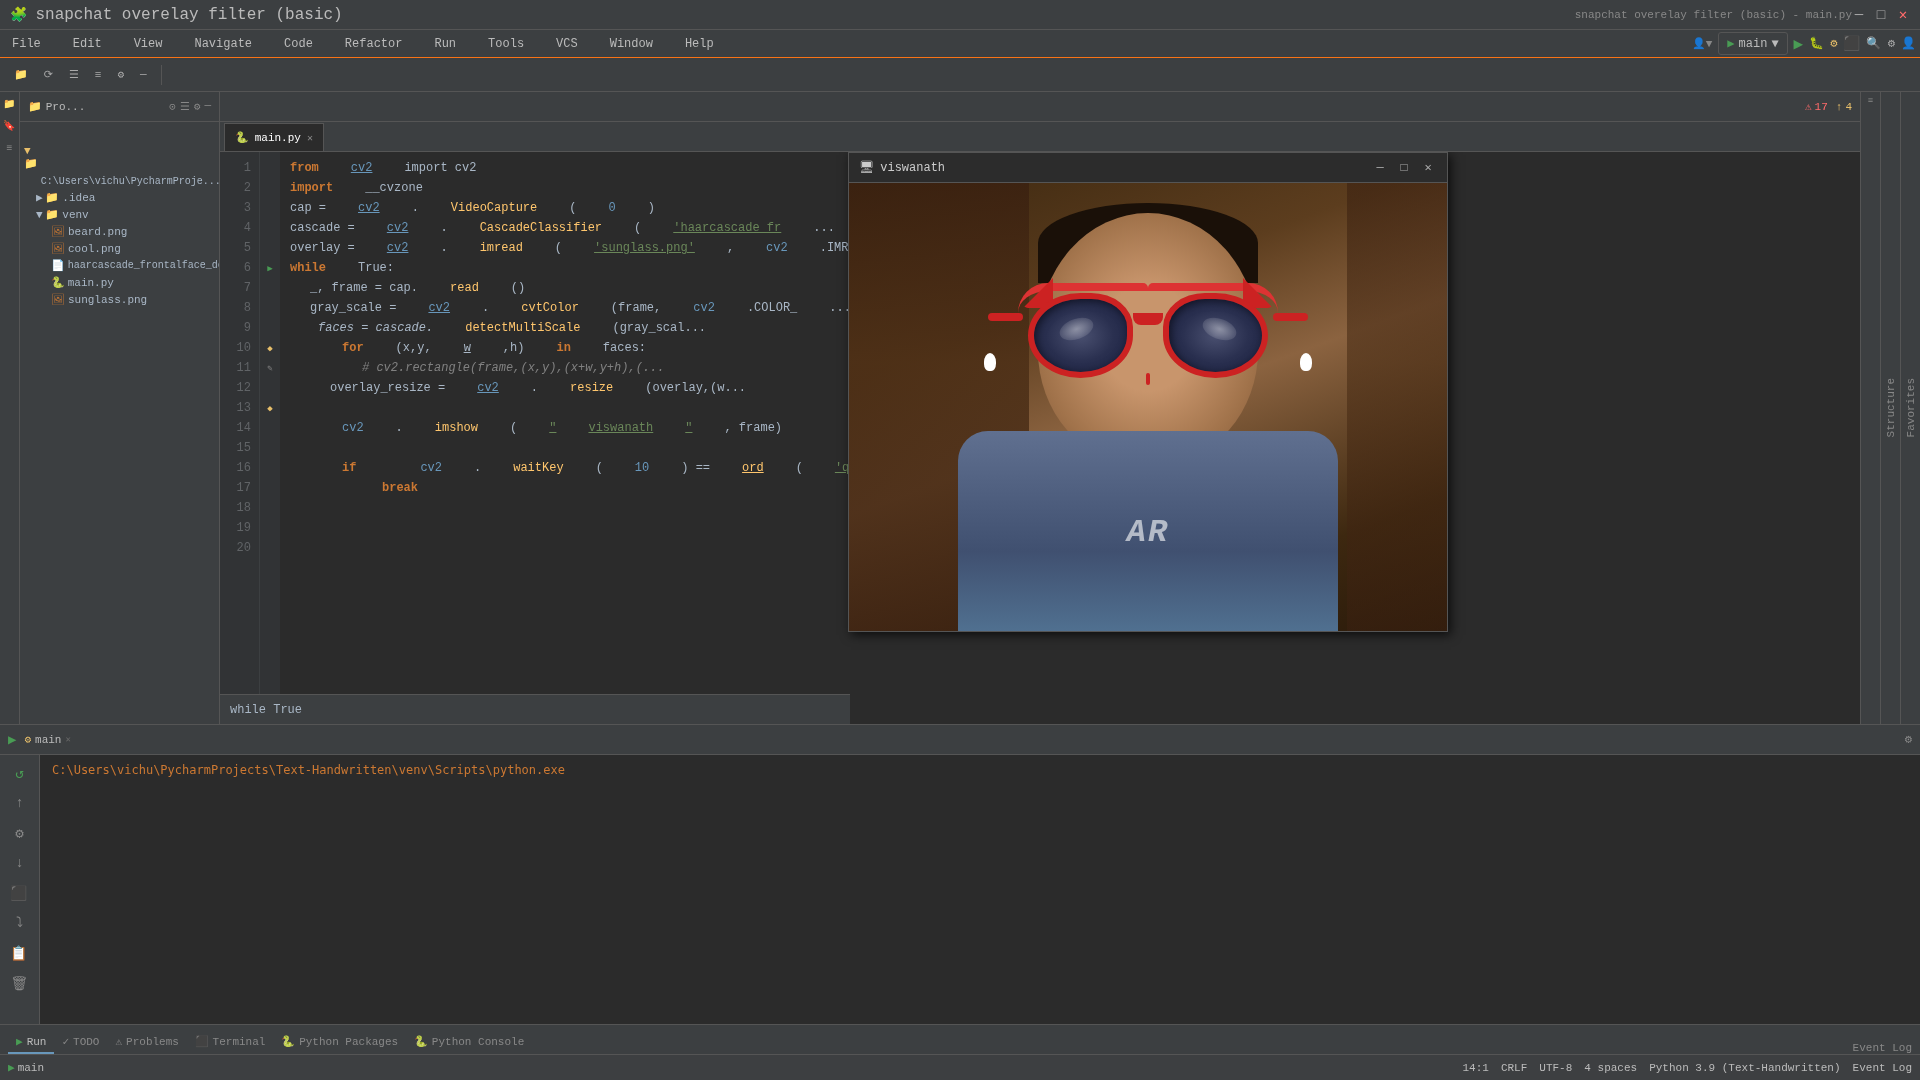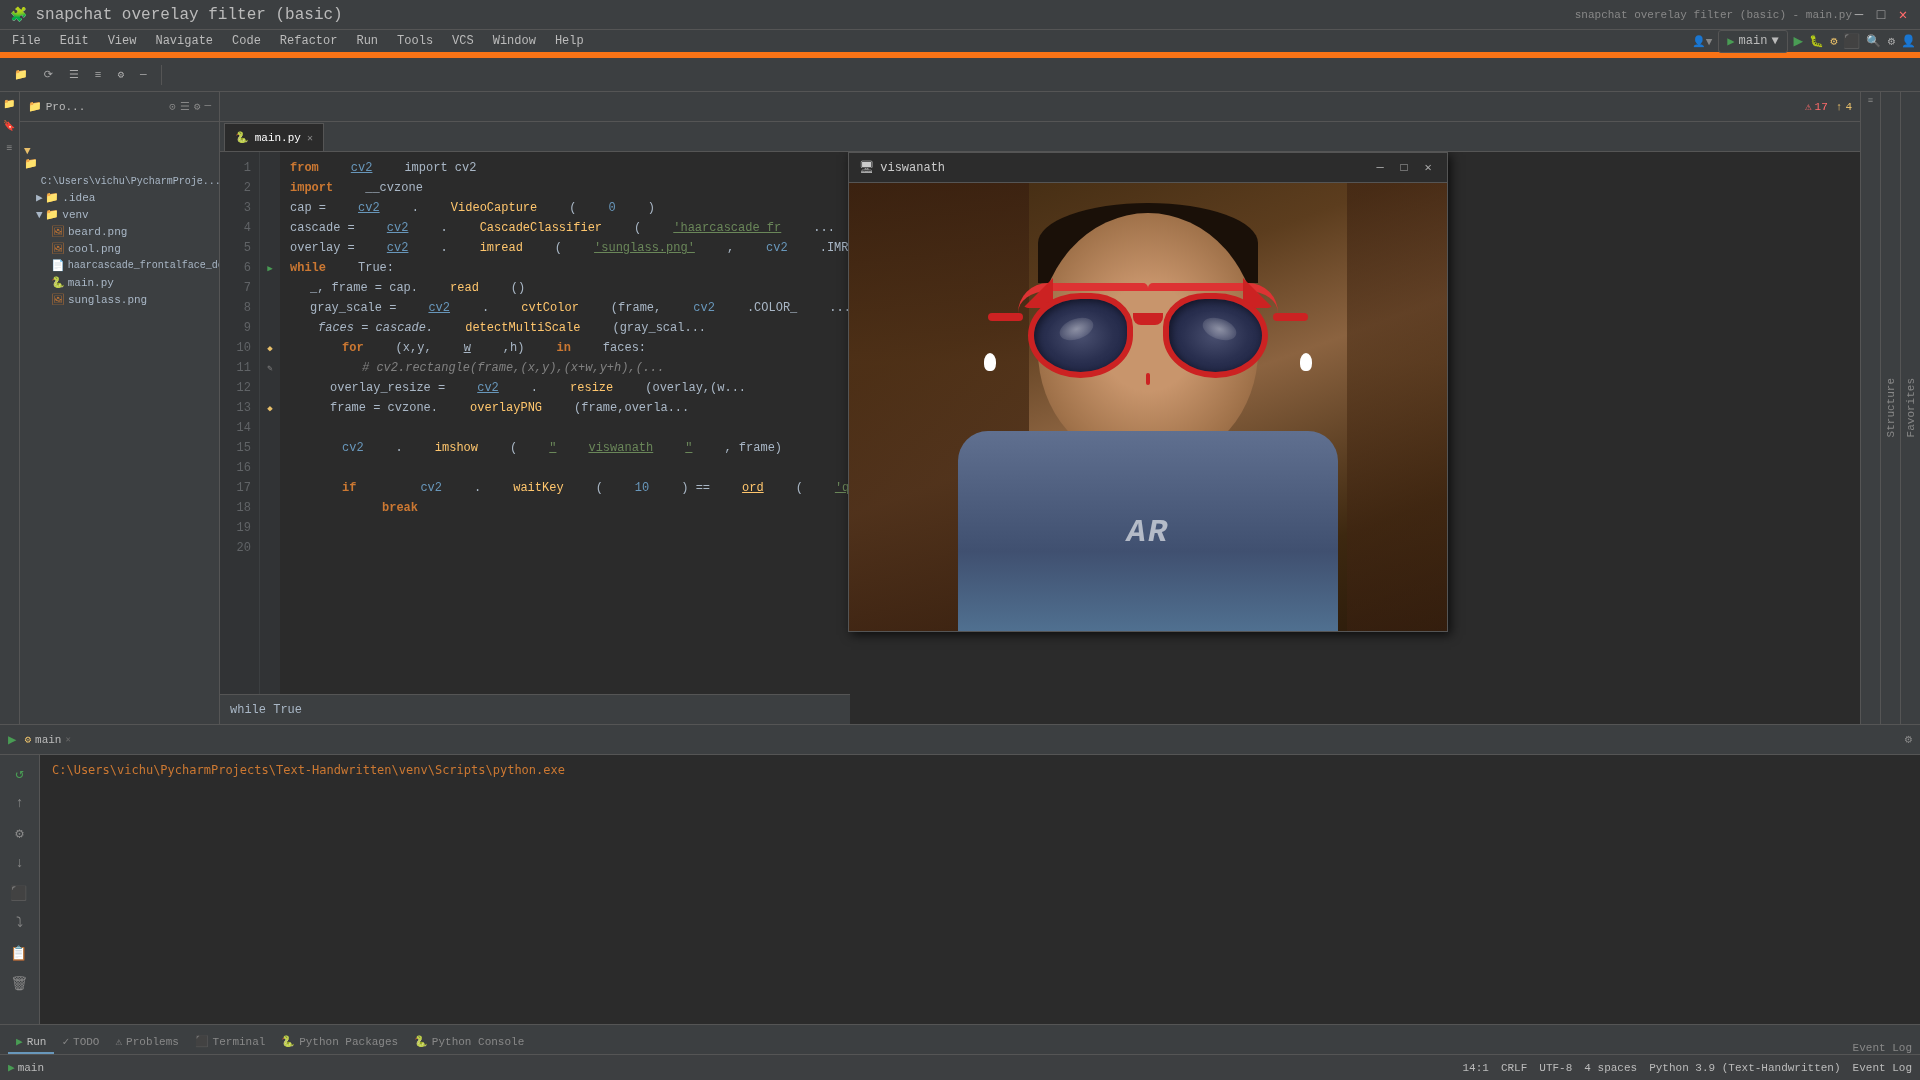--- a/index.html
+++ b/index.html
@@ -44,22 +44,22 @@
       font-size: 14px;
     }
 
     
     .menu-bar {
       height: 28px;
       background: #3c3f41;
       display: flex;
       align-items: center;
       padding: 0 4px;
-      border-bottom: 6px solid #f97316;
-      gap: 3px;
+      border-bottom: 1px solid #f97316;
+      gap: 16px;
     }
     .menu-item {
       padding: 4px 8px;
       font-size: 12px;
       color: #bbb;
       cursor: pointer;
       border-radius: 3px;
     }
     .menu-center {
       flex: 1;
@@ -898,25 +898,20 @@
               <span style="margin-left:40px;"></span>
                 <span class="cm"># cv2.rectangle(frame,(x,y),(x+w,y+h),(...</span>
             </div>
             <div class="code-line">
               <span style="margin-left:40px;">overlay_resize = </span>
                 <span class="underline cls">cv2</span>
                 <span>.</span>
                 <span class="fn">resize</span>
                 <span>(overlay,(w...</span>
             </div>
-            <div class="code-line">
-              <span style="margin-left:40px;">frame = cvzone.</span>
-                <span class="fn">overlayPNG</span>
-                <span>(frame,overla...</span>
-            </div>
             <div class="code-line">&nbsp;</div>
             <div class="code-line">
               <span style="margin-left:20px;"></span>
                 <span class="cls">cv2</span>
                 <span>.</span>
                 <span class="fn">imshow</span>
                 <span>(</span>
                 <span class="str">"</span>
                 <span class="str underline">viswanath</span>
                 <span class="str">"</span>

